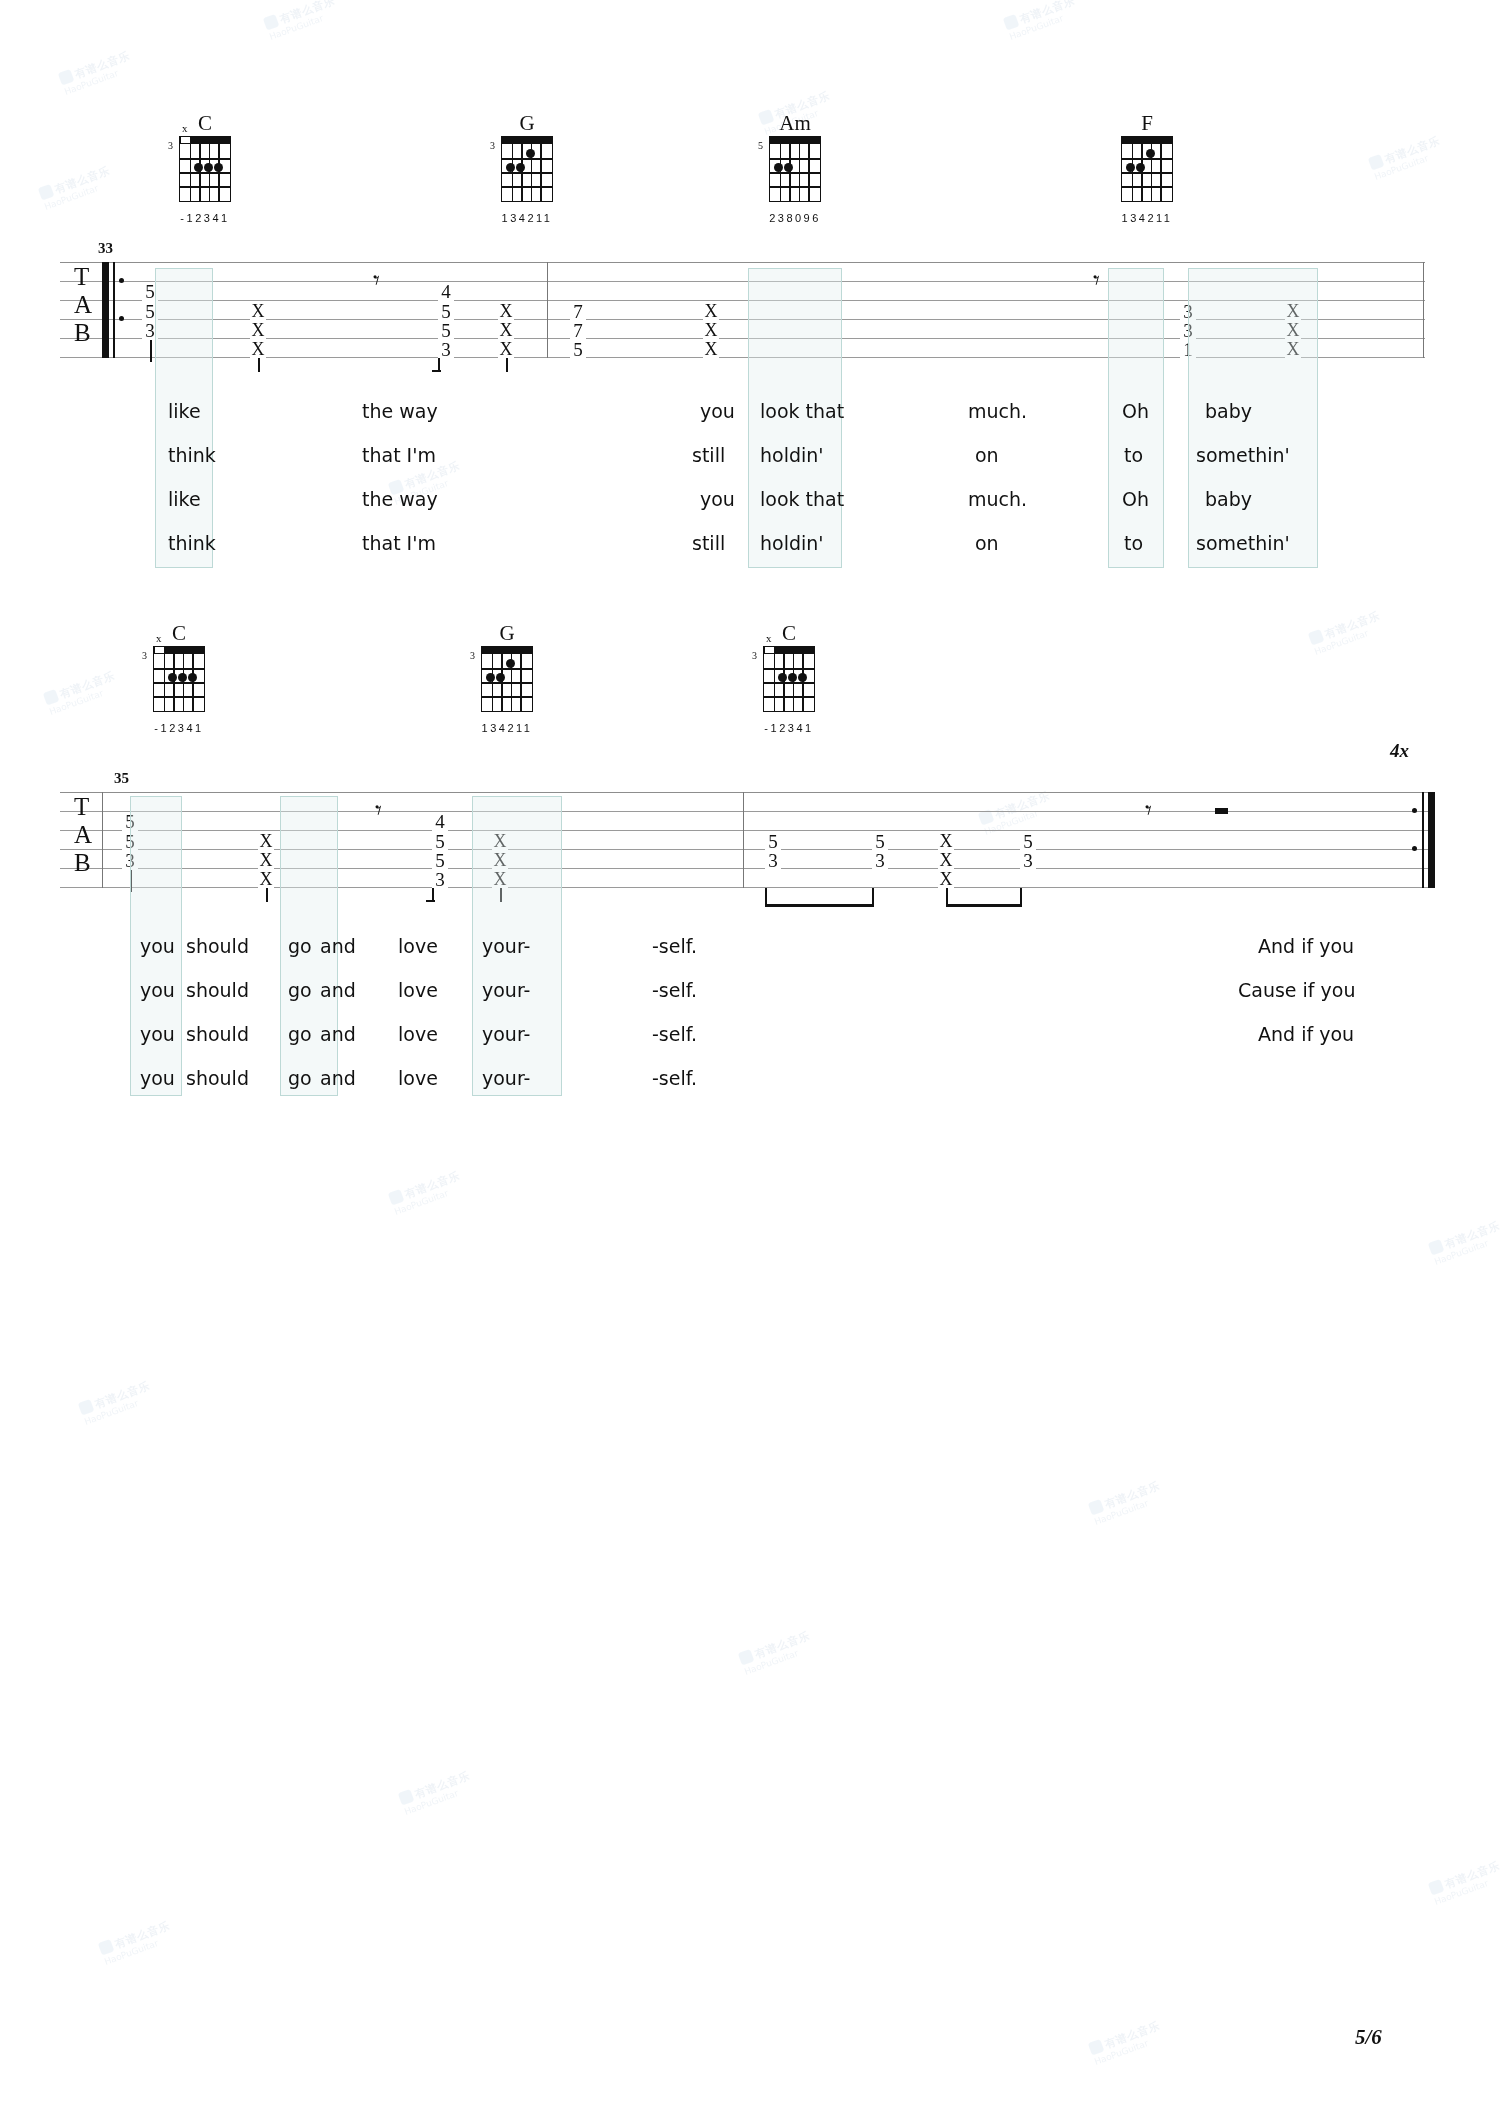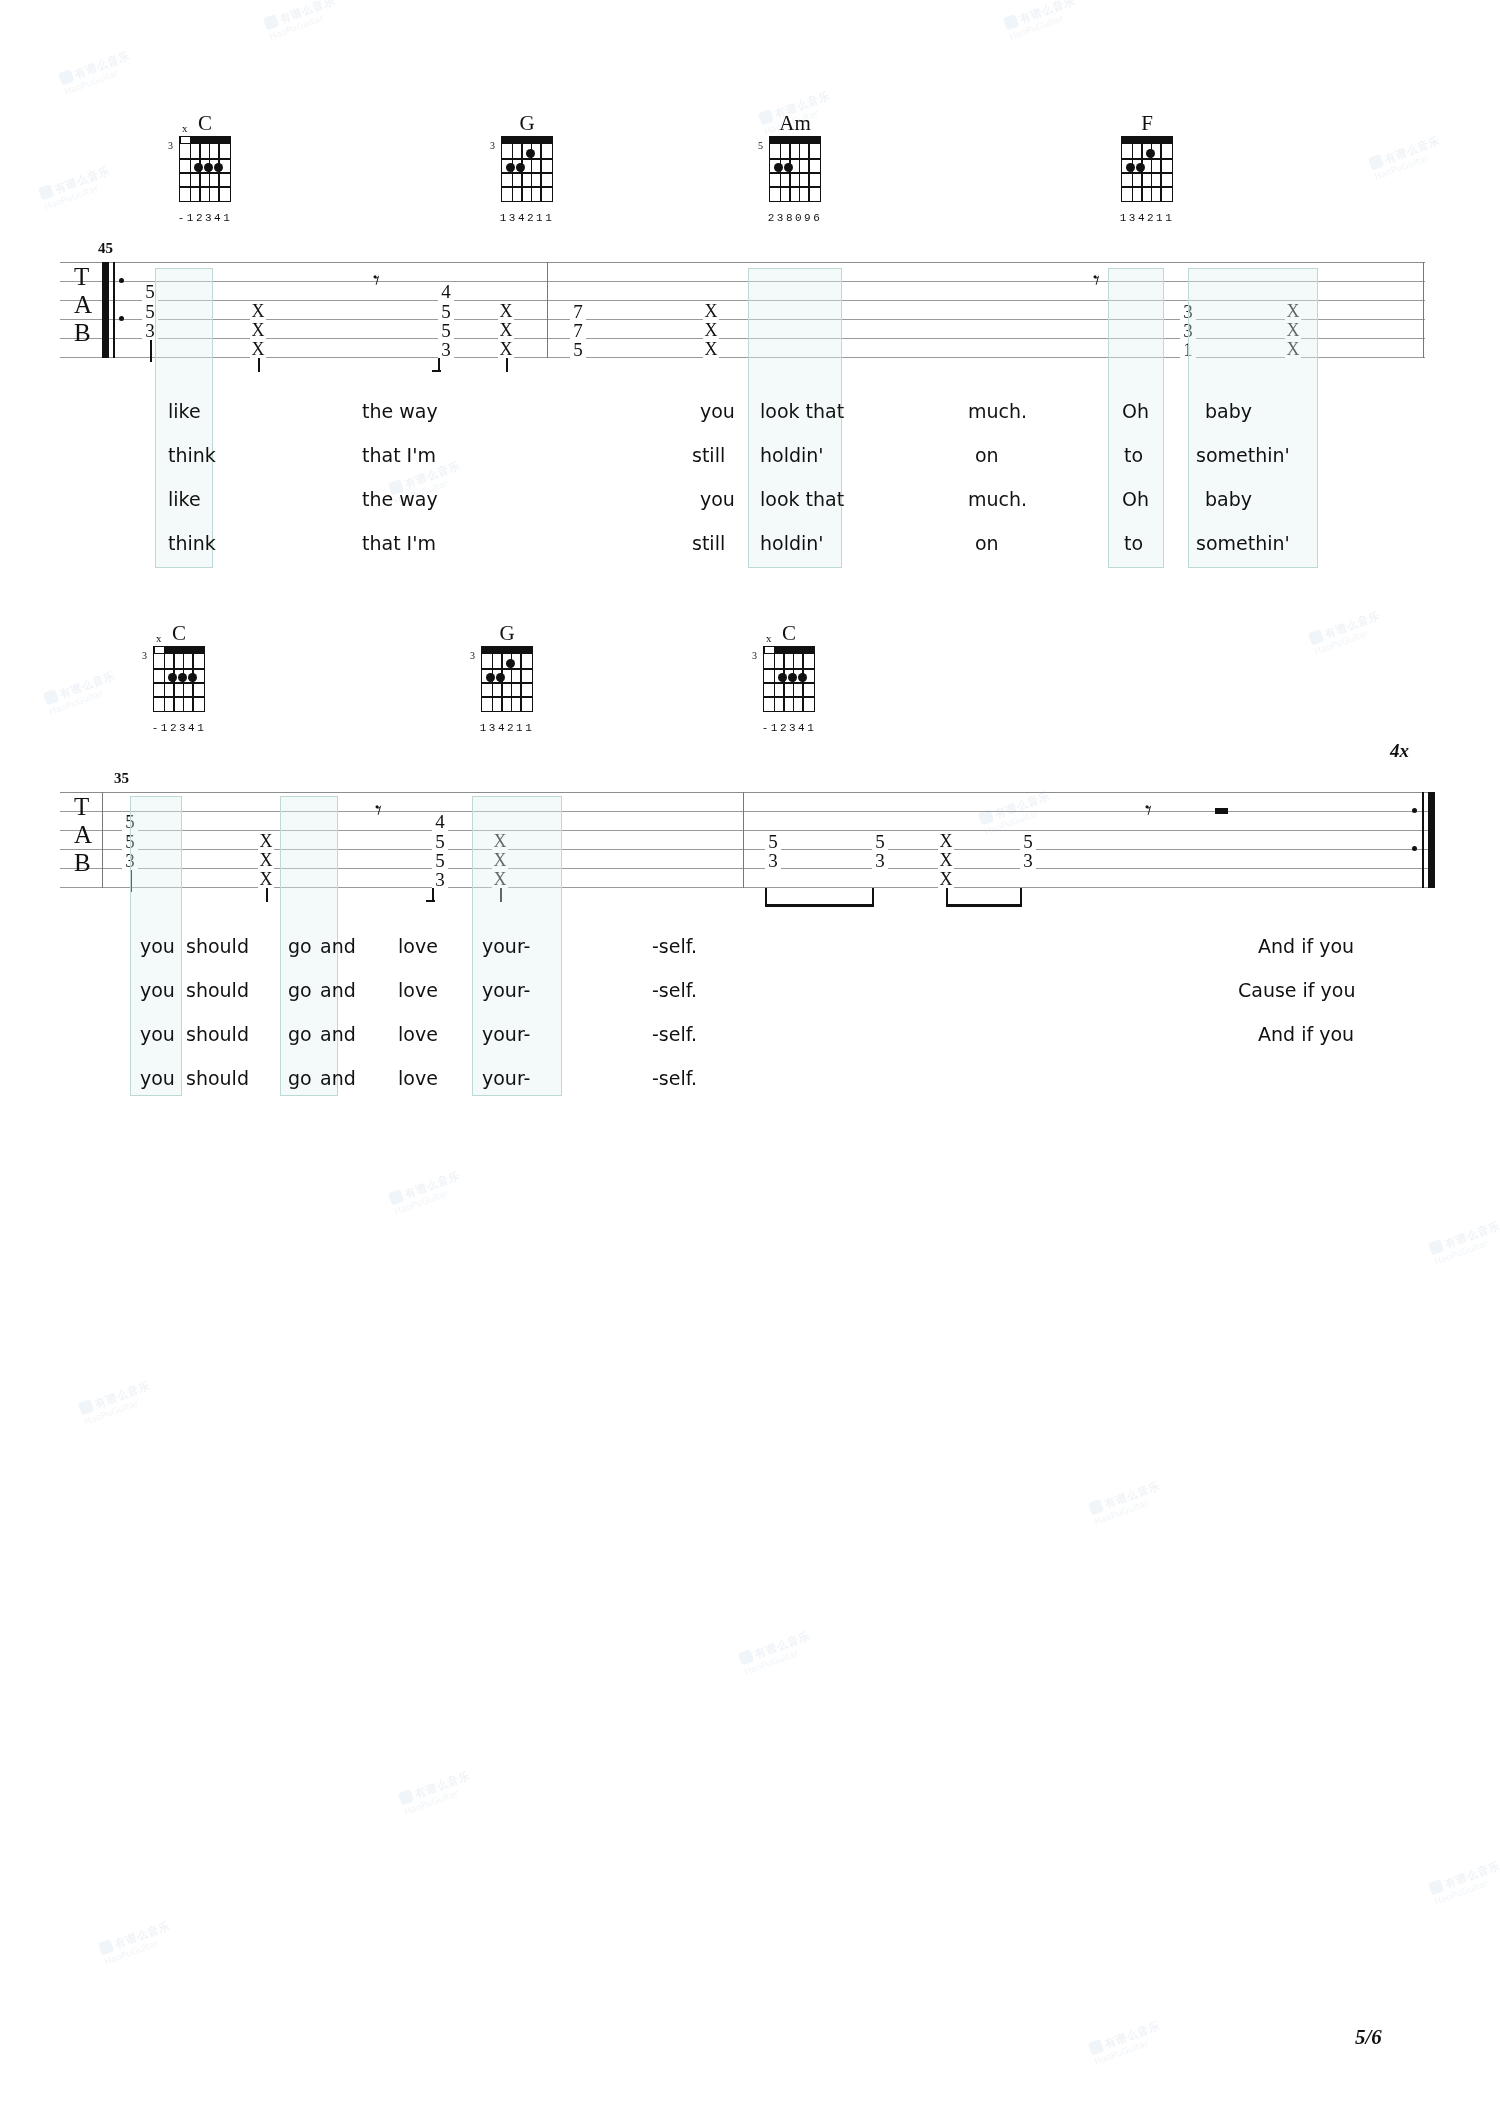--- a/index.html
+++ b/index.html
@@ -28,21 +28,21 @@
   .chord .gridwrap{position:relative;height:74px;margin:0 auto;width:52px;}
   .chord .muted{position:absolute;top:-13px;font-size:11px;line-height:11px;color:#111;font-family:"Liberation Serif",serif;}
   .chord .fretlabel{position:absolute;left:-11px;top:4px;font-size:10px;
       font-family:"Liberation Serif",serif;color:#111;}
   .chord .nut{position:absolute;left:0;top:0;width:52px;height:8px;background:#111;}
   .chord .grid{position:absolute;left:0;top:8px;width:52px;height:58px;
       border:1.6px solid #111;border-top:none;box-sizing:border-box;}
   .chord .vline{position:absolute;top:0;width:1.6px;height:100%;background:#111;}
   .chord .hline{position:absolute;left:0;width:100%;height:1.6px;background:#111;}
   .chord .dot{position:absolute;width:9px;height:9px;border-radius:50%;background:#111;}
-  .chord .fingers{margin-top:2px;font-family:Liberation Mono, monospace;font-size:11px;
+  .chord .fingers{margin-top:2px;font-family:Liberation Sans, sans-serif;font-size:11px;
       letter-spacing:2.5px;color:#111;white-space:nowrap;}
 
   
   .staff{position:absolute;}
   .staffline{position:absolute;left:0;height:1px;background:#9a9a9a;}
   .staff .topline{background:#8d8d8d;}
   .tabclef{position:absolute;left:14px;font-family:"Liberation Serif",serif;
       font-weight:400;font-size:25px;line-height:25px;color:#111;}
   .measnum{position:absolute;font-family:"Liberation Serif",serif;font-weight:700;
       font-size:15px;color:#111;}
@@ -245,21 +245,21 @@
       <div class="staffline" style="top:19px; width:1365px;"></div>
       <div class="staffline" style="top:38px; width:1365px;"></div>
       <div class="staffline" style="top:57px; width:1365px;"></div>
       <div class="staffline" style="top:76px; width:1365px;"></div>
       <div class="staffline" style="top:95px; width:1365px;"></div>
 
       <div class="tabclef" style="top:2px;">T</div>
       <div class="tabclef" style="top:30px;">A</div>
       <div class="tabclef" style="top:58px;">B</div>
 
-      <div class="measnum" style="left:38px;top:-22px;">45</div>
+      <div class="measnum" style="left:38px;top:-22px;">33</div>
 
       <div class="heavybar" style="left:42px;top:0px;height:96px;"></div>
       <div class="thinbar" style="left:53px;top:0px;height:96px;"></div>
       <div class="repdot" style="left:59px;top:16px;"></div>
       <div class="repdot" style="left:59px;top:54px;"></div>
 
       <div class="barline" style="left:487px;top:0px;height:96px;"></div>
 
       <div class="barline" style="left:1363px;top:0px;height:96px;"></div>
 

